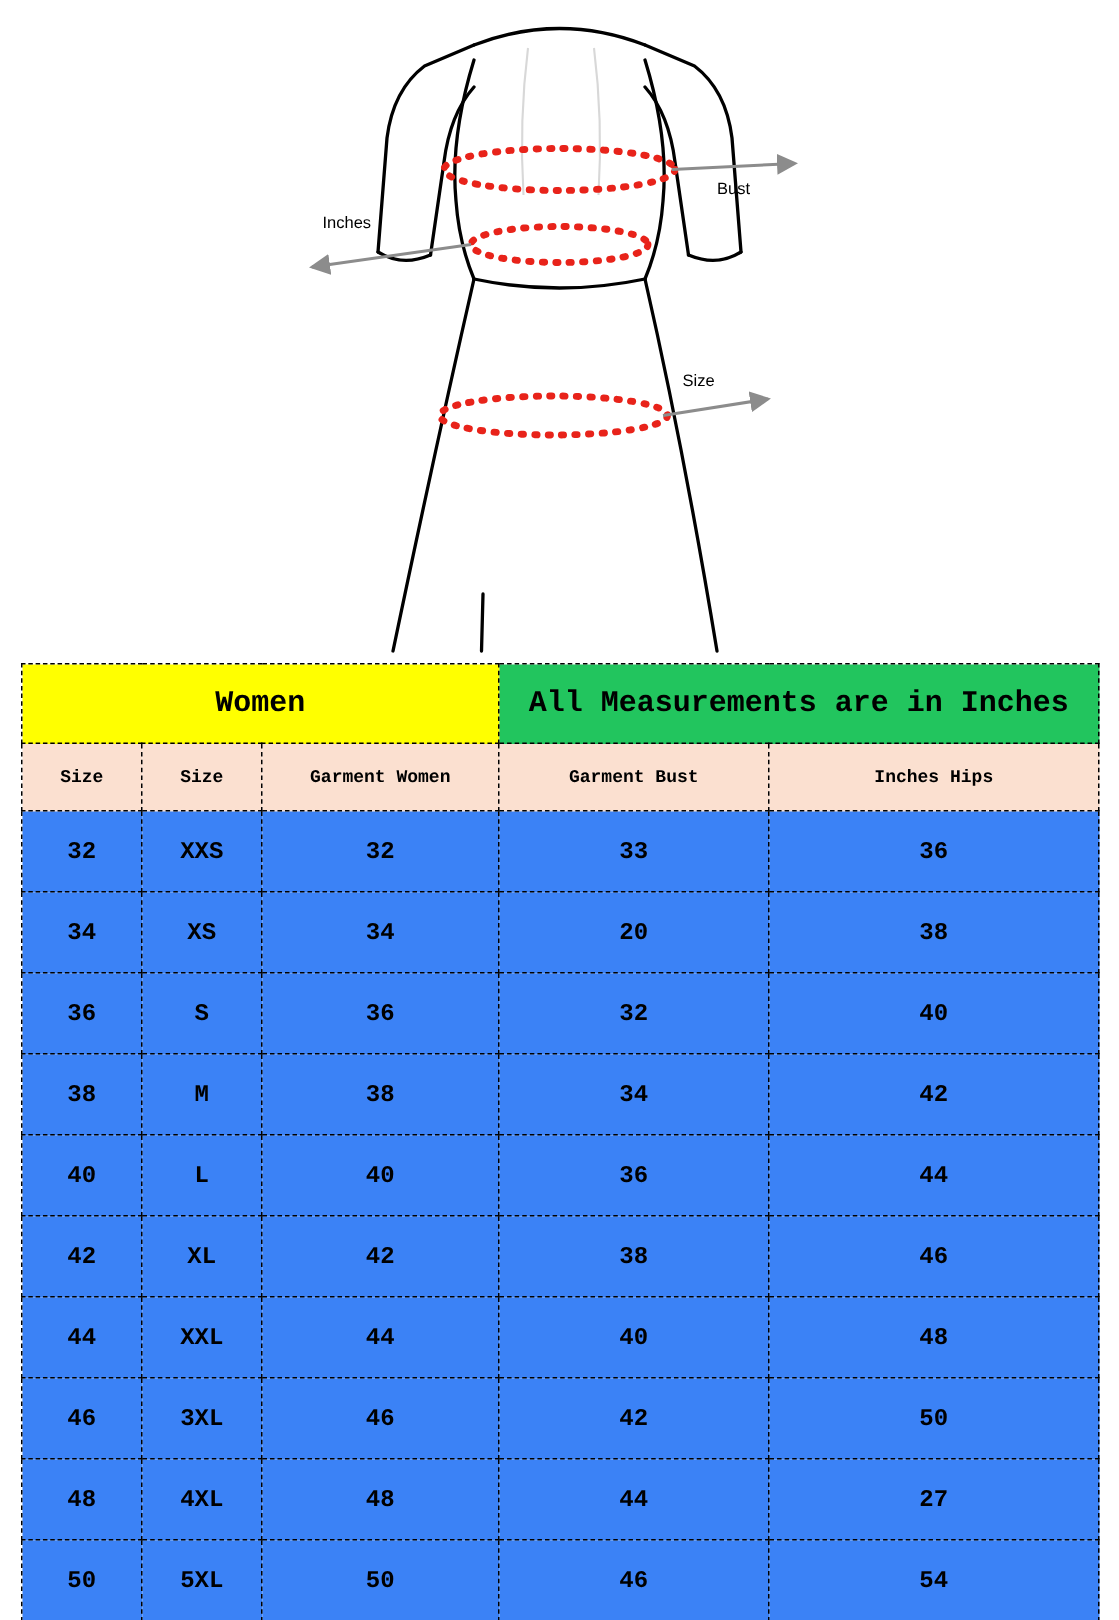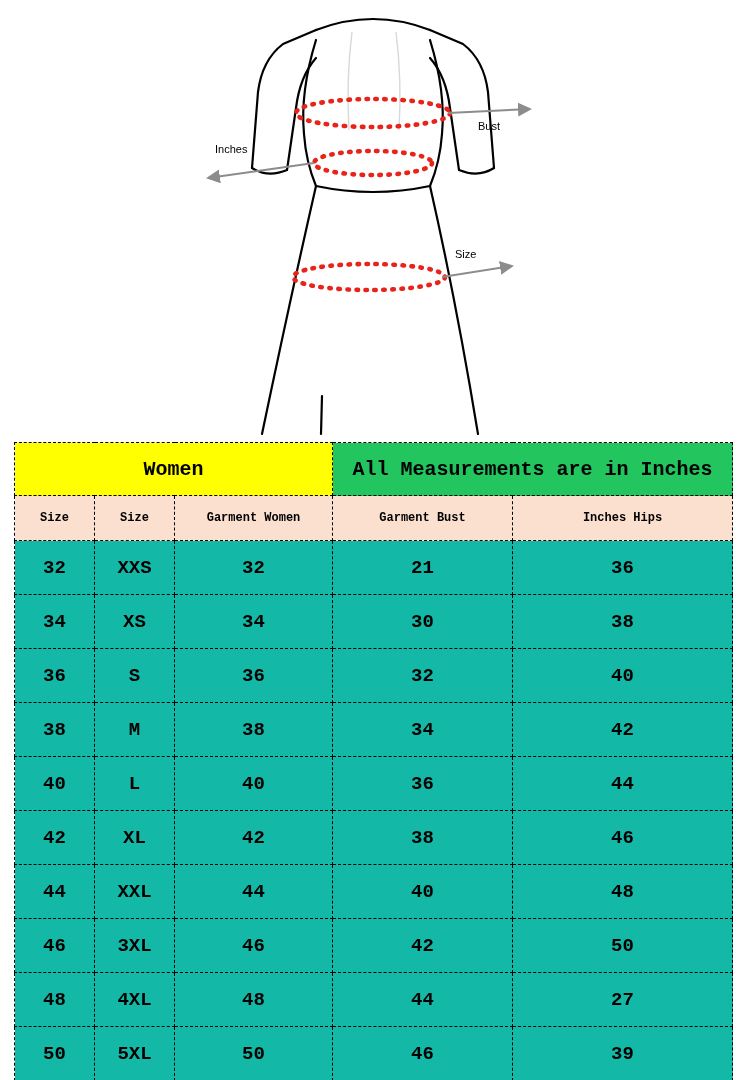--- a/index.html
+++ b/index.html
@@ -77,22 +77,22 @@
   }
 
   tr.header-row td {
     height: 42px;
     font-size: 12px;
     background: #fbe0d0;
   }
 
   tr.data-row td {
     height: 51px;
-    font-size: 19px;
-    background: #14b8a6;
+    font-size: 16px;
+    background: #3b82f6;
   }
 </style>
 </head>
 <body>
 
 <div id="figure-area">
 
   <svg id="figure-svg" width="746" height="440" viewBox="0 0 746 440">
 
     <g fill="none" stroke="#000000" stroke-width="2.2" stroke-linecap="round" stroke-linejoin="round">
@@ -170,28 +170,28 @@
         <td>Size</td>
         <td>Size</td>
         <td>Garment Women</td>
         <td>Garment Bust</td>
         <td>Inches Hips</td>
       </tr>
     <tr class="data-row">
           <td>32</td>
           <td>XXS</td>
           <td>32</td>
-          <td>21</td>
+          <td>33</td>
           <td>36</td>
         </tr>
         <tr class="data-row">
           <td>34</td>
           <td>XS</td>
           <td>34</td>
-          <td>30</td>
+          <td>20</td>
           <td>38</td>
         </tr>
         <tr class="data-row">
           <td>36</td>
           <td>S</td>
           <td>36</td>
           <td>32</td>
           <td>40</td>
         </tr>
         <tr class="data-row">
@@ -234,17 +234,17 @@
           <td>4XL</td>
           <td>48</td>
           <td>44</td>
           <td>27</td>
         </tr>
         <tr class="data-row">
           <td>50</td>
           <td>5XL</td>
           <td>50</td>
           <td>46</td>
-          <td>39</td>
+          <td>54</td>
         </tr>
       </tbody>
   </table>
 </div>
 
 </body></html>

